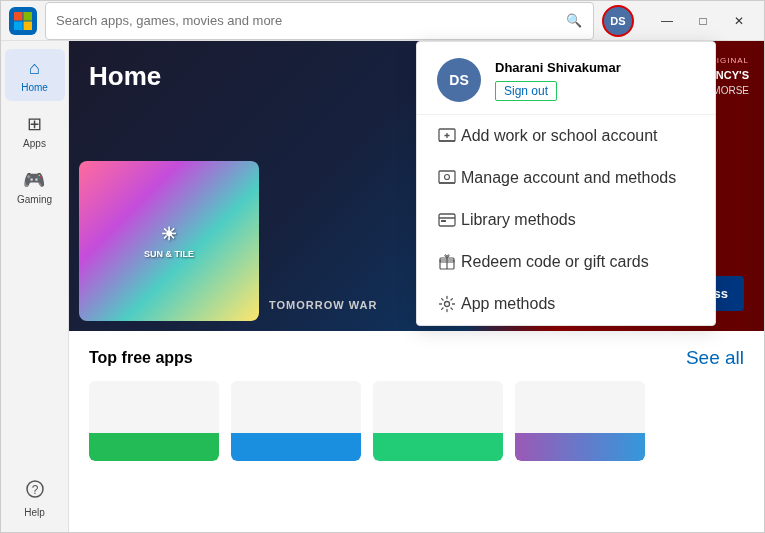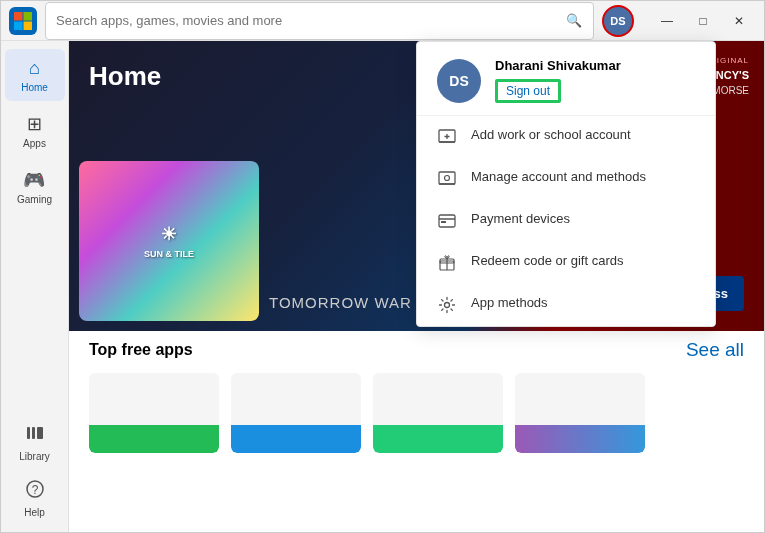--- a/index.html
+++ b/index.html
@@ -216,29 +216,29 @@
       border-radius: 4px;
       color: #fff;
       font-size: 13px;
       font-weight: 600;
     }
     .tomorrow-war {
       position: absolute;
       left: 200px;
       bottom: 20px;
       color: #ccc;
-      font-size: 15px;
-      font-weight: 400;
+      font-size: 11px;
+      font-weight: 700;
       text-transform: uppercase;
       letter-spacing: 1px;
     }
 
     
     .section {
-      padding: 8px 20px;
+      padding: 16px 20px;
       background: #fff;
     }
     .section-header {
       display: flex;
       justify-content: space-between;
       align-items: center;
       margin-bottom: 12px;
     }
     .section-title {
       font-size: 16px;
@@ -315,31 +315,32 @@
       font-size: 13px;
       font-weight: 600;
       color: #000;
       margin-bottom: 6px;
     }
     .dropdown-signout-btn {
       display: inline-block;
       font-size: 12px;
       color: #0067b8;
       cursor: pointer;
-      border: 3px solid #22c55e;
+      border: 1px solid #22c55e;
       padding: 2px 8px;
       border-radius: 2px;
       text-decoration: none;
     }
     .dropdown-item {
       display: flex;
-      gap: 14px;
+      align-items: center;
+      gap: 4px;
       padding: 11px 20px;
       cursor: pointer;
-      font-size: 13px;
+      font-size: 16px;
       color: #333;
     }
     .dropdown-item-icon {
       width: 20px;
       height: 20px;
       display: flex;
       align-items: center;
       justify-content: center;
       color: #555;
       flex-shrink: 0;
@@ -381,30 +382,20 @@
       </div>
       <div class="sidebar-item">
         <span class="item-icon">⊞</span>
         <span class="item-label">Apps</span>
       </div>
       <div class="sidebar-item">
         <span class="item-icon">🎮</span>
         <span class="item-label">Gaming</span>
       </div>
       <div style="flex:1"></div>
-      <div class="sidebar-item">
-        <span class="item-icon">
-          <svg width="20" height="20" viewBox="0 0 20 20" fill="none">
-            <rect x="2" y="4" width="3" height="12" rx="1" fill="#555"></rect>
-            <rect x="7" y="4" width="3" height="12" rx="1" fill="#555"></rect>
-            <rect x="12" y="4" width="6" height="12" rx="1" fill="#555"></rect>
-          </svg>
-        </span>
-        <span class="item-label">Library</span>
-      </div>
       <div class="sidebar-item" style="margin-bottom:8px;">
         <span class="item-icon">
           <svg width="20" height="20" viewBox="0 0 20 20" fill="none">
             <circle cx="10" cy="10" r="8" stroke="#555" stroke-width="1.5" fill="none"></circle>
             <text x="10" y="15" text-anchor="middle" font-size="12" fill="#555">?</text>
           </svg>
         </span>
         <span class="item-label">Help</span>
       </div>
     </div>
@@ -489,21 +480,21 @@
     </div>
 
     <div class="dropdown-item">
       <span class="dropdown-item-icon">
         <svg width="18" height="18" viewBox="0 0 18 18" fill="none">
           <rect x="1" y="3" width="16" height="12" rx="1.5" stroke="#555" stroke-width="1.3" fill="none"></rect>
           <line x1="1" y1="7" x2="17" y2="7" stroke="#555" stroke-width="1.5"></line>
           <rect x="3" y="9" width="5" height="2" rx="0.5" fill="#555"></rect>
         </svg>
       </span>
-      <span>Payment devices</span>
+      <span>Library methods</span>
     </div>
 
     <div class="dropdown-item">
       <span class="dropdown-item-icon">
         <svg width="18" height="18" viewBox="0 0 18 18" fill="none">
           <rect x="2" y="7" width="14" height="9" rx="1" stroke="#555" stroke-width="1.2" fill="none"></rect>
           <rect x="2" y="5" width="14" height="4" rx="1" stroke="#555" stroke-width="1.2" fill="none"></rect>
           <line x1="9" y1="5" x2="9" y2="16" stroke="#555" stroke-width="1.2"></line>
           <path d="M9 5 C9 5 6 3 7 2 C8 1 9 3 9 5" stroke="#555" stroke-width="1" fill="none"></path>
           <path d="M9 5 C9 5 12 3 11 2 C10 1 9 3 9 5" stroke="#555" stroke-width="1" fill="none"></path>

